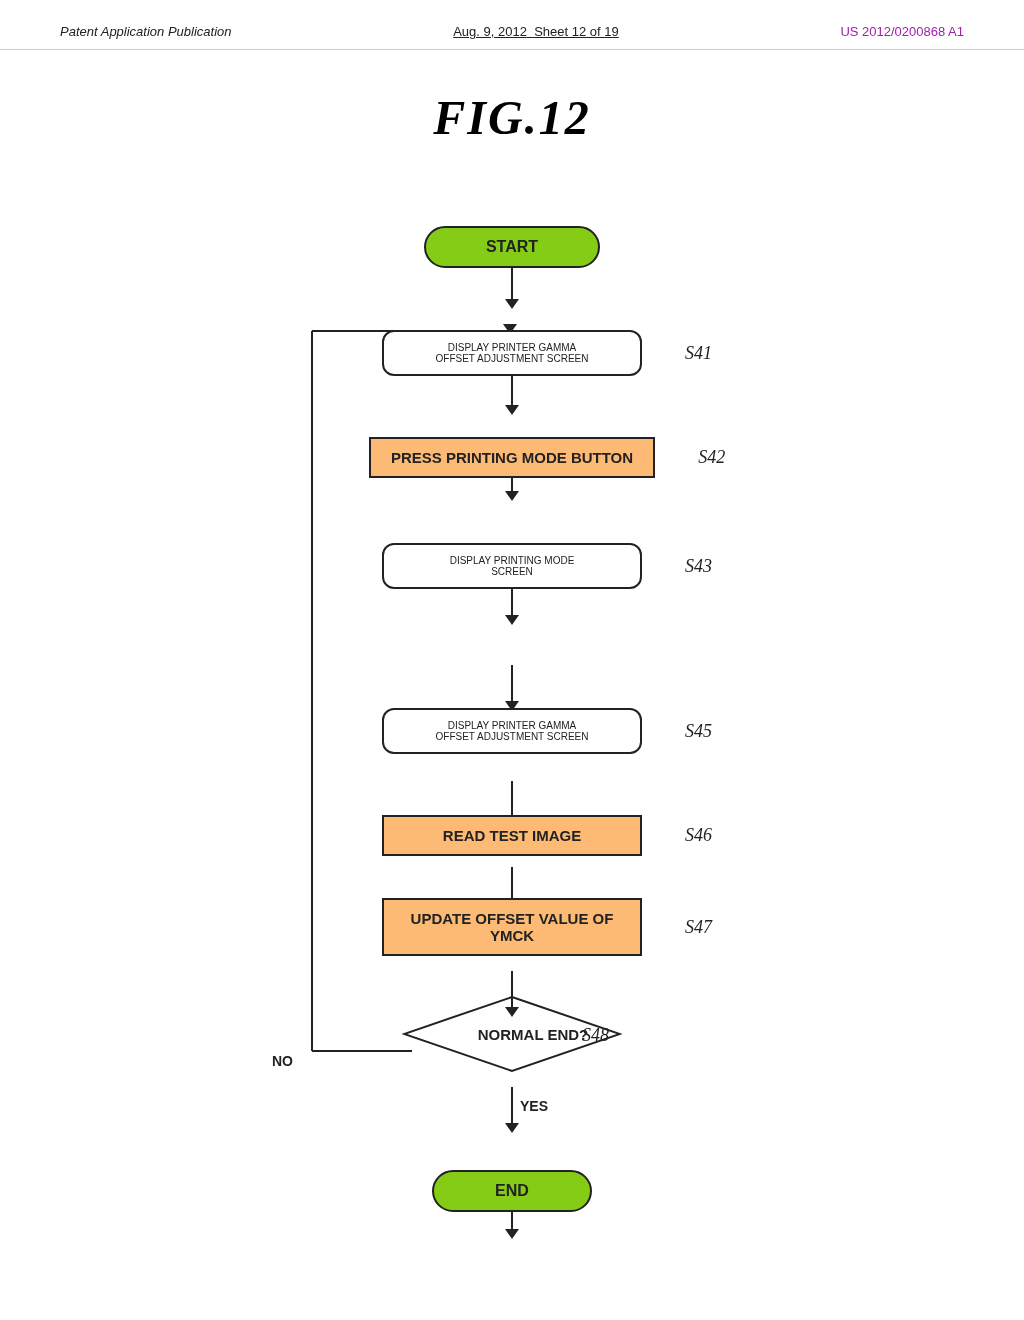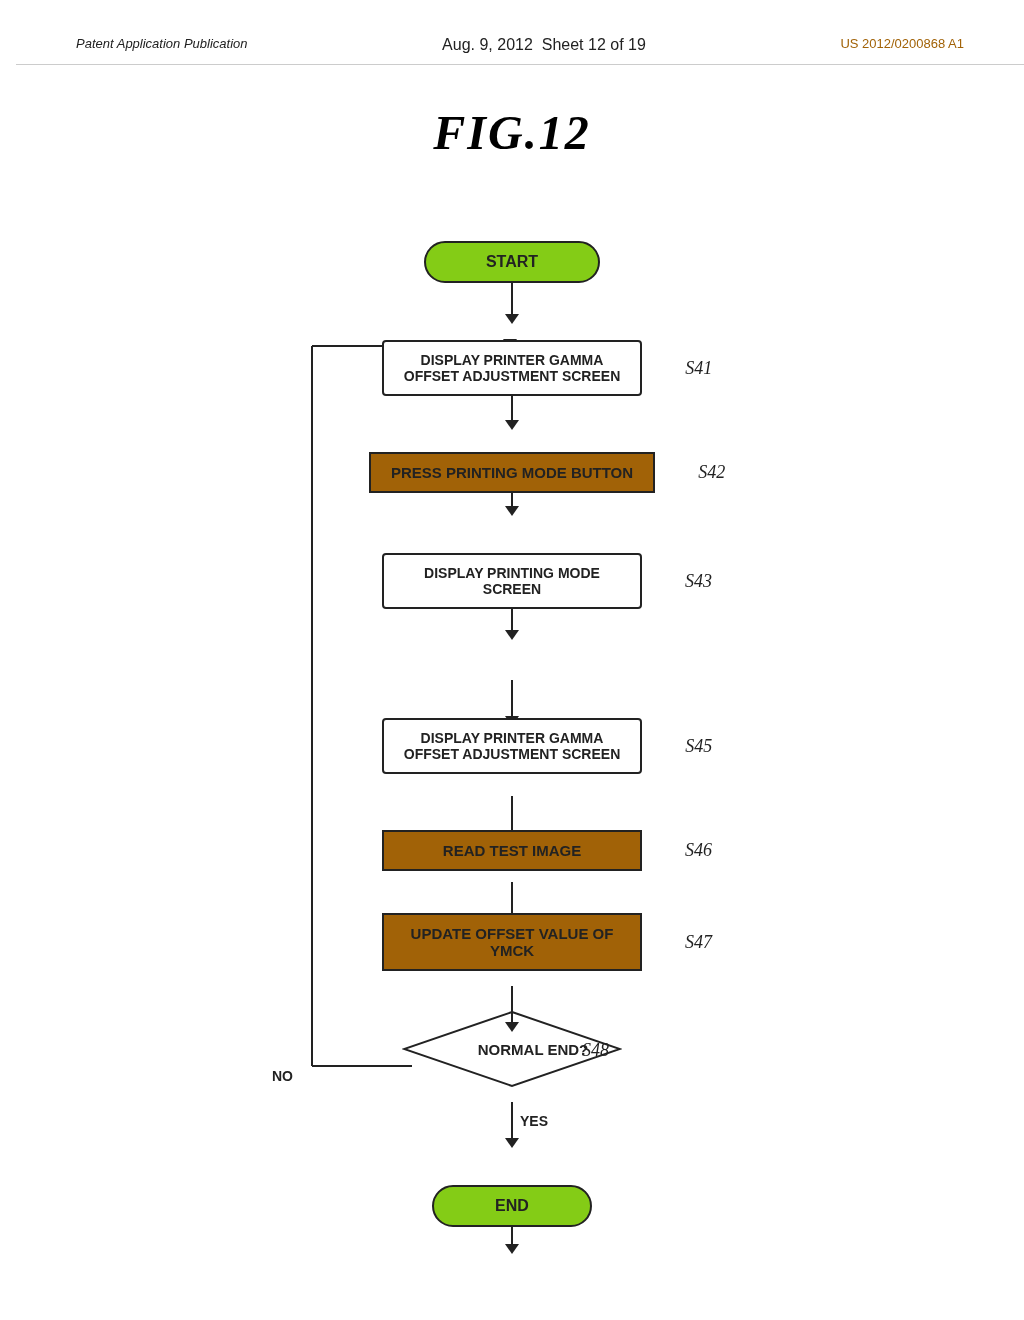--- a/index.html
+++ b/index.html
@@ -18,40 +18,40 @@
       background: #fff;
       padding: 0;
       position: relative;
     }
 
     
     .header {
       display: flex;
       justify-content: space-between;
       align-items: flex-start;
-      padding: 36px 60px 10px 60px;
+      padding: 24px 60px 10px 60px;
       border-bottom: 1px solid #ccc;
-      margin-left: 16px;
     }
 
     .header-left {
       font-size: 13px;
       color: #222;
       font-style: italic;
     }
 
     .header-center {
-      font-size: 16px;
-      color: #222;
-      text-align: center;
+      font-size: 13px;
+      color: #222;
+      text-align: center;
+      text-decoration: underline;
     }
 
     .header-right {
       font-size: 13px;
-      color: #a16207;
+      color: #a21caf;
     }
 
     
     .fig-title {
       text-align: center;
       font-size: 48px;
       font-weight: bold;
       font-style: italic;
       font-family: 'Times New Roman', serif;
       margin: 40px 0 66px 0;
@@ -102,32 +102,32 @@
     }
 
     
     .shape-rect {
       border: 2px solid #222;
       padding: 10px 20px;
       text-align: center;
       font-size: 15px;
       font-weight: bold;
       color: #222;
-      background: #a16207;
+      background: #fdba74;
       min-width: 260px;
     }
 
     
     .shape-rounded {
       border: 2px solid #222;
-      border-radius: 4px;
+      border-radius: 12px;
       padding: 10px 20px;
       text-align: center;
-      font-size: 14px;
-      font-weight: bold;
+      font-size: 10px;
+      font-weight: normal;
       color: #222;
       background: #fff;
       min-width: 260px;
     }
 
     
     .diamond-wrapper {
       position: relative;
       width: 200px;
       height: 100px;

